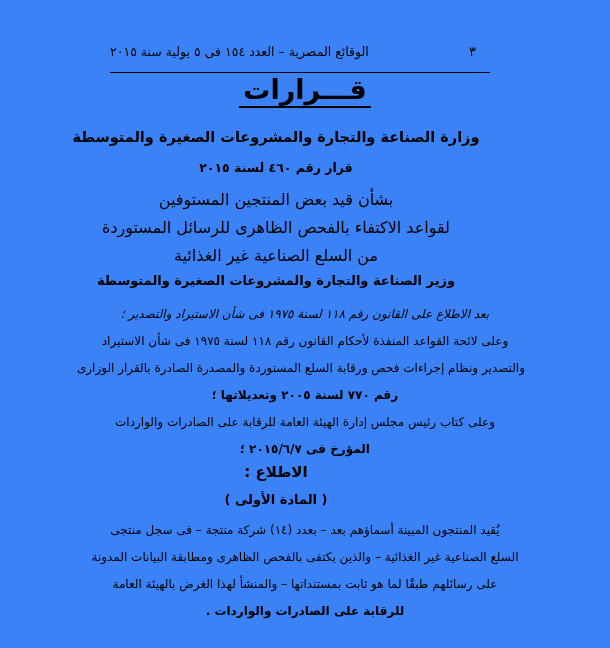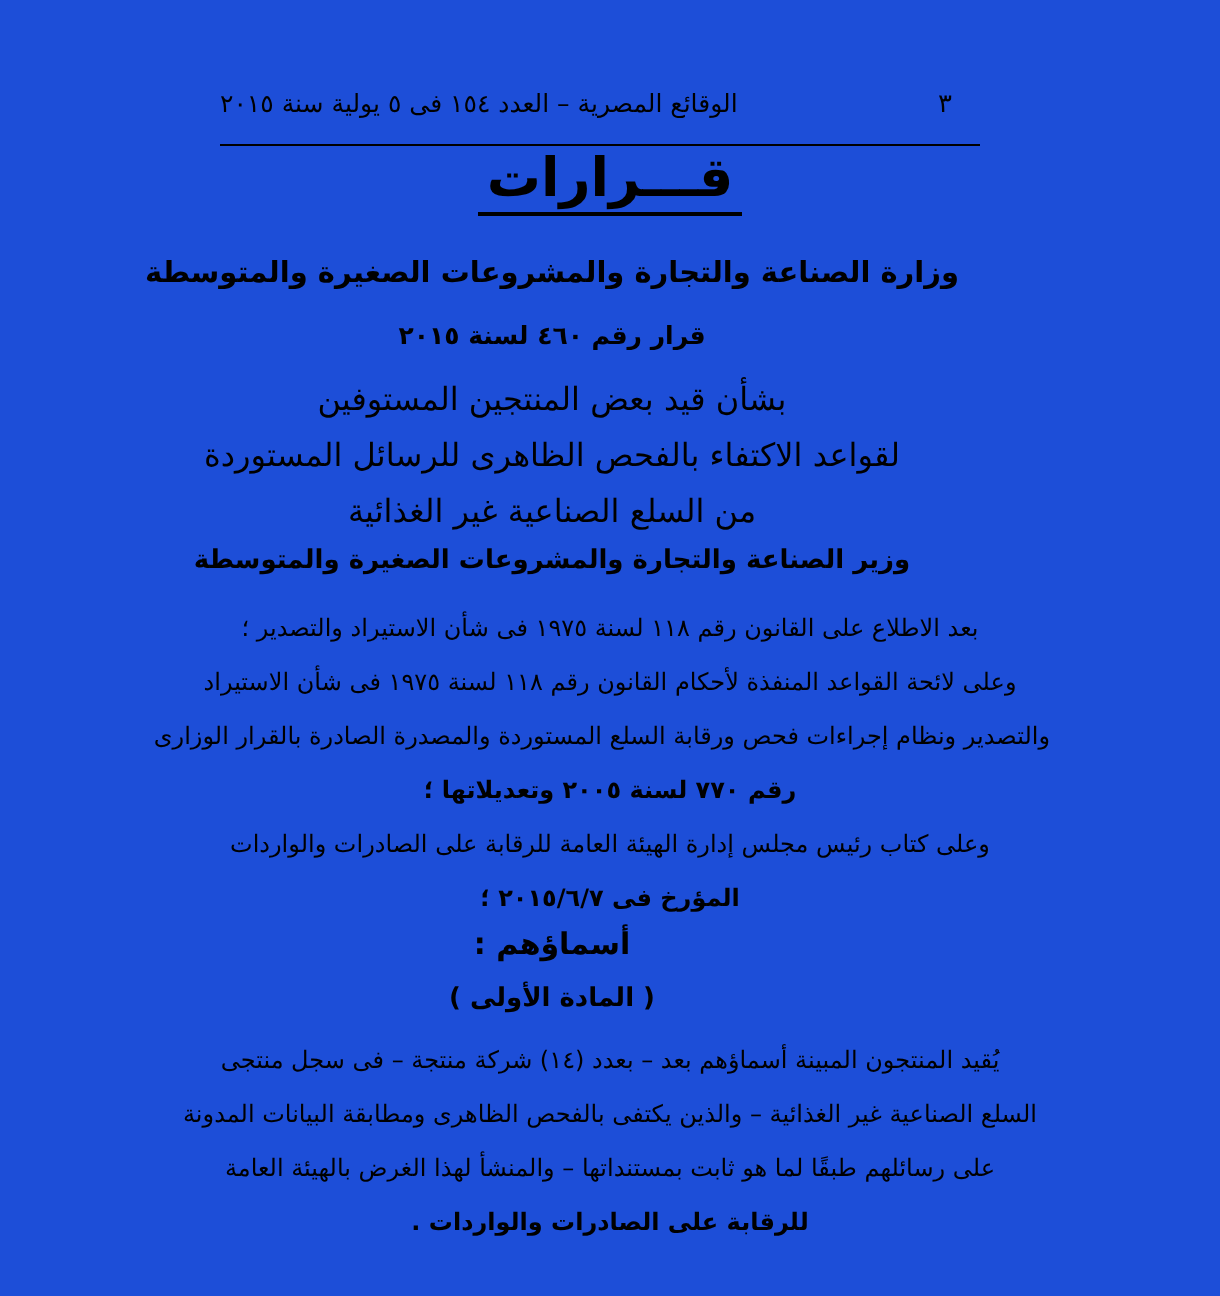--- a/index.html
+++ b/index.html
@@ -15,21 +15,21 @@
     color: #000000;
     overflow: hidden;
     position: relative;
   }
 
   .page {
     position: absolute;
     inset: 0;
     width: 610px;
     height: 648px;
-    background: #1d4ed8;
+    background: #3b82f6;
   }
 
   
   .header-zone {
     position: absolute;
     top: 44px;
     left: 110px;
     width: 380px;
     height: 30px;
   }
@@ -144,20 +144,21 @@
   .para.recital-2 { top: 328px; }
   .para.recital-3 { top: 409px; }
   .para.body-1    { top: 517px; }
 
   .para .ln {
     display: block;
     white-space: nowrap;
   }
   .para .ln.start {
     text-align: center;
+    font-style: italic;
   }
   .para .ln.end {
     font-weight: bold;
   }
 </style>
 </head>
 <body>
 
 <div class="page">
 
@@ -193,21 +194,21 @@
     <span class="ln">وعلى لائحة القواعد المنفذة لأحكام القانون رقم ١١٨ لسنة ١٩٧٥ فى شأن الاستيراد</span>
     <span class="ln">والتصدير ونظام إجراءات فحص ورقابة السلع المستوردة والمصدرة الصادرة بالقرار الوزارى</span>
     <span class="ln end">رقم ٧٧٠ لسنة ٢٠٠٥ وتعديلاتها ؛</span>
   </div>
 
   <div class="para recital-3">
     <span class="ln">وعلى كتاب رئيس مجلس إدارة الهيئة العامة للرقابة على الصادرات والواردات</span>
     <span class="ln end">المؤرخ فى ٢٠١٥/٦/٧ ؛</span>
   </div>
 
-  <div class="center-line verdict">أسماؤهم :</div>
+  <div class="center-line verdict">الاطلاع :</div>
 
   <div class="center-line article-head">( المادة الأولى )</div>
 
   <div class="para body-1">
     <span class="ln">يُقيد المنتجون المبينة أسماؤهم بعد – بعدد (١٤) شركة منتجة – فى سجل منتجى</span>
     <span class="ln">السلع الصناعية غير الغذائية – والذين يكتفى بالفحص الظاهرى ومطابقة البيانات المدونة</span>
     <span class="ln">على رسائلهم طبقًا لما هو ثابت بمستنداتها – والمنشأ لهذا الغرض بالهيئة العامة</span>
     <span class="ln end">للرقابة على الصادرات والواردات .</span>
   </div>
 

